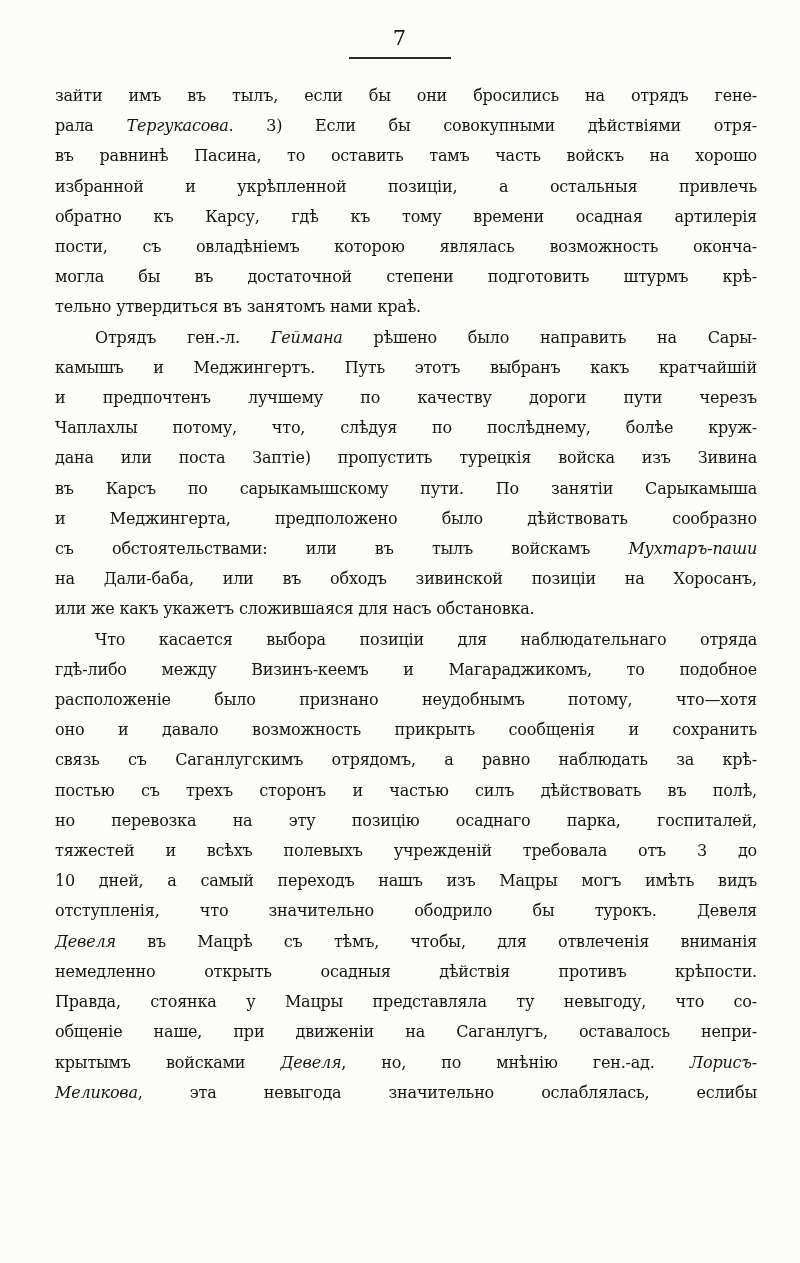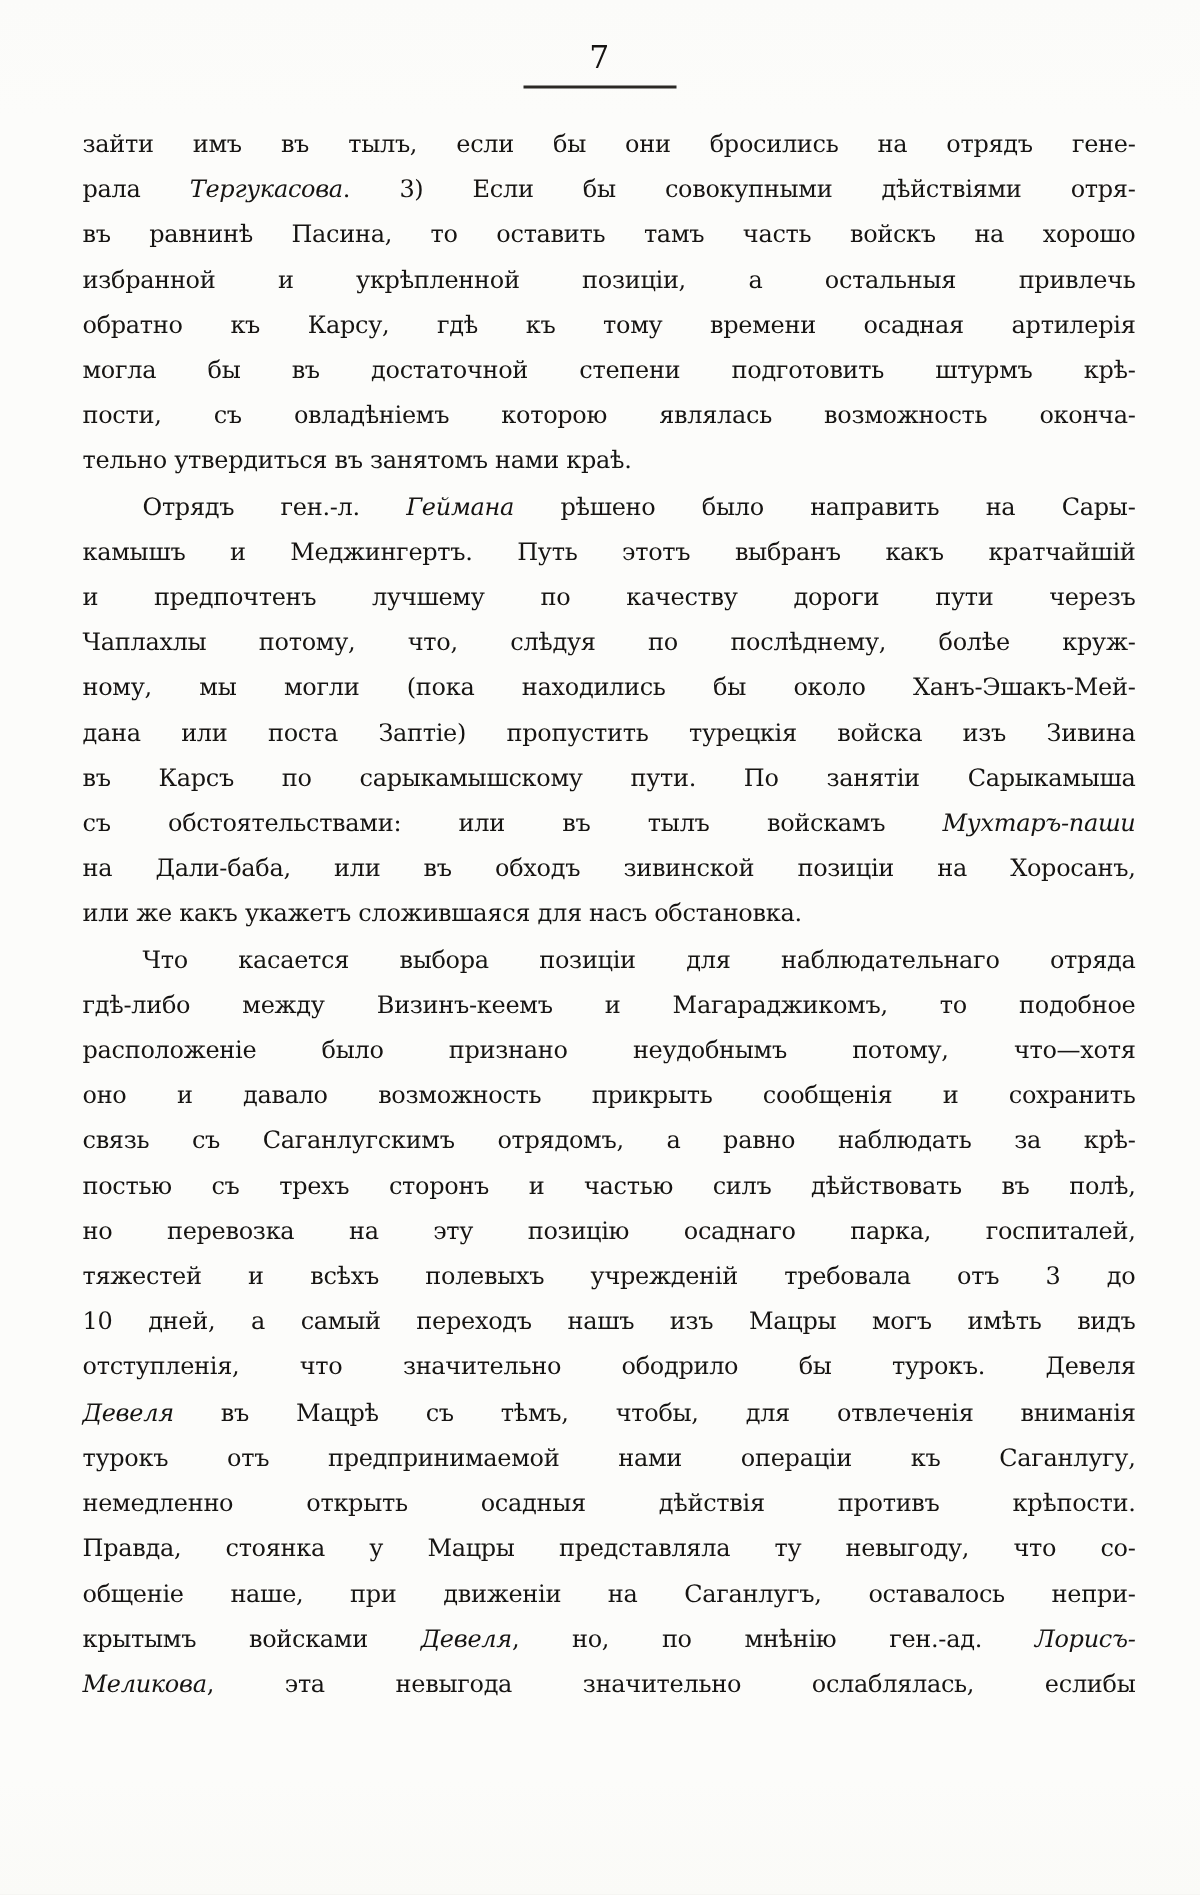--- a/index.html
+++ b/index.html
@@ -60,49 +60,48 @@
     <div class="pageno">7</div>
     <div class="rule"></div>
   </div>
   <div class="text-block">
       <div class="para">
         <div class="line"><span>зайти имъ въ тылъ, если бы они бросились на отрядъ гене-</span></div>
         <div class="line"><span>рала </span><span class="it">Тергукасова</span><span>. 3) Если бы совокупными дѣйствіями отря-</span></div>
         <div class="line"><span>въ равнинѣ Пасина, то оставить тамъ часть войскъ на хорошо</span></div>
         <div class="line"><span>избранной и укрѣпленной позиціи, а остальныя привлечь</span></div>
         <div class="line"><span>обратно къ Карсу, гдѣ къ тому времени осадная артилерія</span></div>
+        <div class="line"><span>пости, съ овладѣніемъ которою являлась возможность оконча-</span></div>
         <div class="line"><span>могла бы въ достаточной степени подготовить штурмъ крѣ-</span></div>
-        <div class="line"><span>пости, съ овладѣніемъ которою являлась возможность оконча-</span></div>
         <div class="line left-last"><span>тельно утвердиться въ занятомъ нами краѣ.</span></div>
       </div>
       <div class="para indent">
         <div class="line"><span>Отрядъ ген.-л. </span><span class="it">Геймана</span><span> рѣшено было направить на Сары-</span></div>
         <div class="line"><span>камышъ и Меджингертъ. Путь этотъ выбранъ какъ кратчайшій</span></div>
         <div class="line"><span>и предпочтенъ лучшему по качеству дороги пути черезъ</span></div>
         <div class="line"><span>Чаплахлы потому, что, слѣдуя по послѣднему, болѣе круж-</span></div>
-        <div class="line"><span>ному, мы могли (пока находились бы около Ханъ-Эшакъ-Мей-</span></div>
         <div class="line"><span>дана или поста Заптіе) пропустить турецкія войска изъ Зивина</span></div>
         <div class="line"><span>въ Карсъ по сарыкамышскому пути. По занятіи Сарыкамыша</span></div>
+        <div class="line"><span>и Меджингерта, предположено было дѣйствовать сообразно</span></div>
         <div class="line"><span>съ обстоятельствами: или въ тылъ войскамъ </span><span class="it">Мухтаръ-паши</span></div>
         <div class="line"><span>на Дали-баба, или въ обходъ зивинской позиціи на Хоросанъ,</span></div>
         <div class="line left-last"><span>или же какъ укажетъ сложившаяся для насъ обстановка.</span></div>
       </div>
       <div class="para indent">
         <div class="line"><span>Что касается выбора позиціи для наблюдательнаго отряда</span></div>
         <div class="line"><span>гдѣ-либо между Визинъ-кеемъ и Магараджикомъ, то подобное</span></div>
         <div class="line"><span>расположеніе было признано неудобнымъ потому, что—хотя</span></div>
         <div class="line"><span>оно и давало возможность прикрыть сообщенія и сохранить</span></div>
         <div class="line"><span>связь съ Саганлугскимъ отрядомъ, а равно наблюдать за крѣ-</span></div>
         <div class="line"><span>постью съ трехъ сторонъ и частью силъ дѣйствовать въ полѣ,</span></div>
         <div class="line"><span>но перевозка на эту позицію осаднаго парка, госпиталей,</span></div>
         <div class="line"><span>тяжестей и всѣхъ полевыхъ учрежденій требовала отъ 3 до</span></div>
         <div class="line"><span>10 дней, а самый переходъ нашъ изъ Мацры могъ имѣть видъ</span></div>
         <div class="line"><span>отступленія, что значительно ободрило бы турокъ. Девеля</span></div>
         <div class="line"><span class="it">Девеля</span><span> въ Мацрѣ съ тѣмъ, чтобы, для отвлеченія вниманія</span></div>
-        <div class="line"><span>турокъ отъ предпринимаемой нами операціи къ Саганлугу,</span></div>
         <div class="line"><span>немедленно открыть осадныя дѣйствія противъ крѣпости.</span></div>
         <div class="line"><span>Правда, стоянка у Мацры представляла ту невыгоду, что со-</span></div>
         <div class="line"><span>общеніе наше, при движеніи на Саганлугъ, оставалось непри-</span></div>
         <div class="line"><span>крытымъ войсками </span><span class="it">Девеля</span><span>, но, по мнѣнію ген.-ад. </span><span class="it">Лорисъ-</span></div>
         <div class="line"><span class="it">Меликова</span><span>, эта невыгода значительно ослаблялась, еслибы</span></div>
       </div>
     </div>
 </div>
 
 </body></html>

